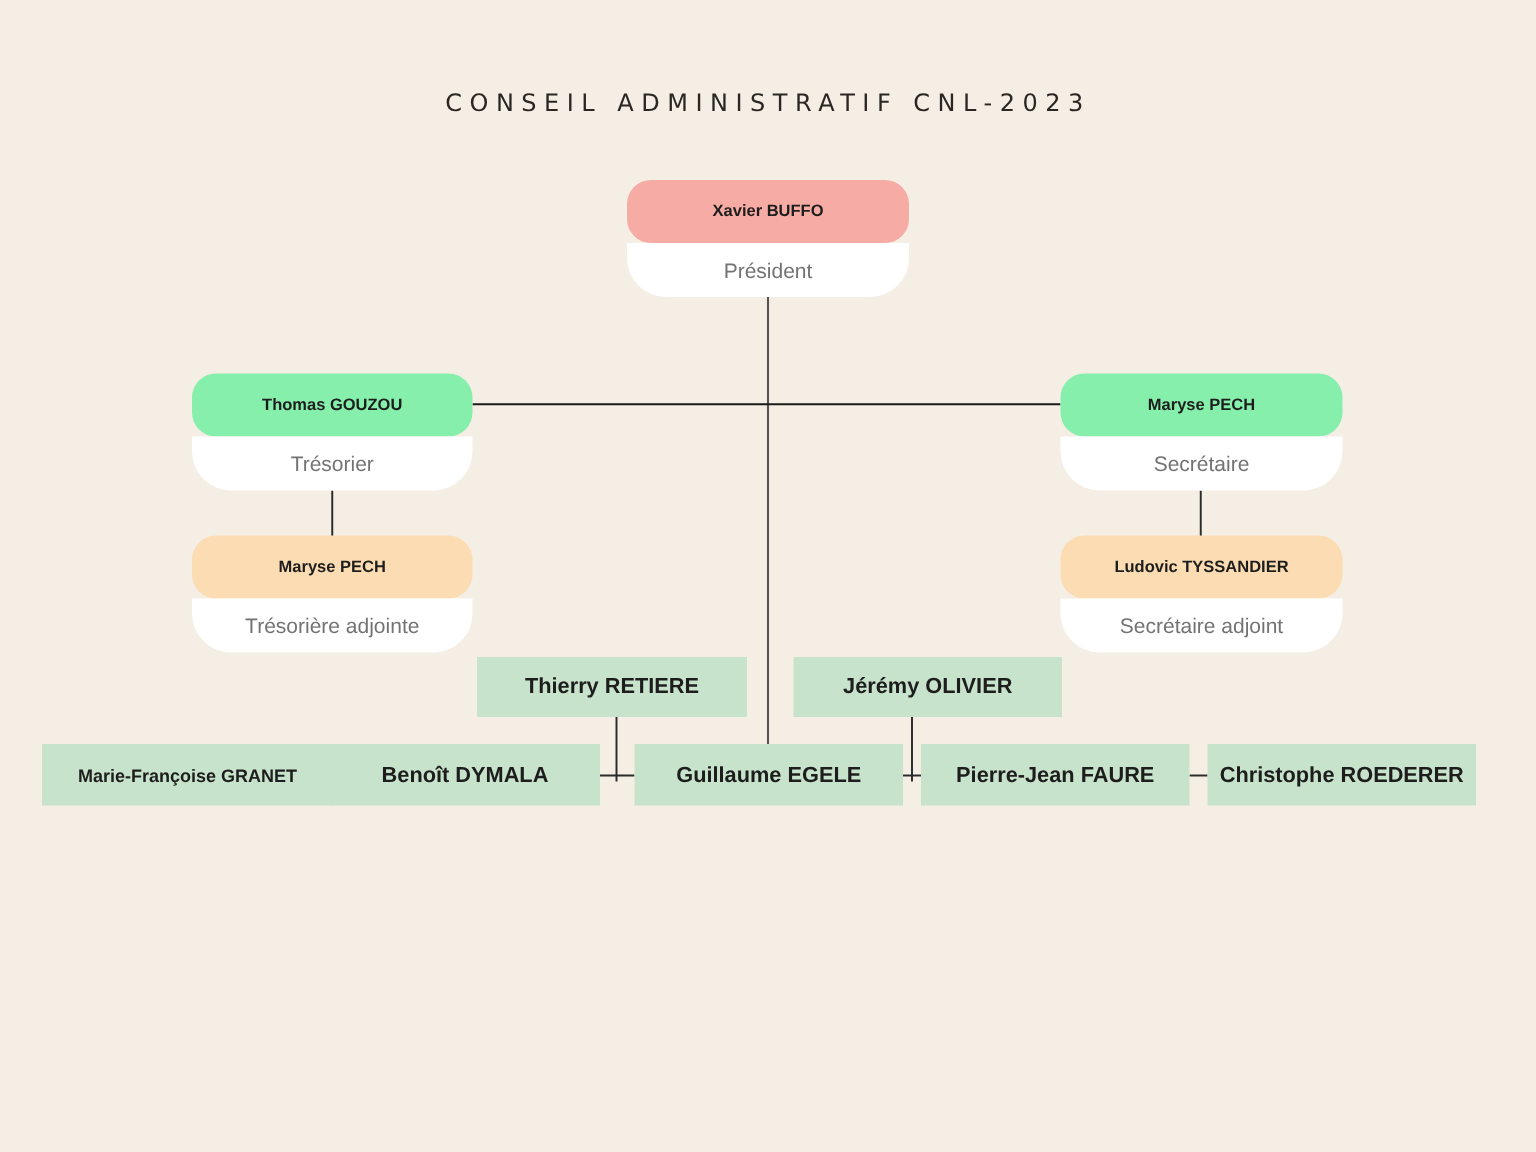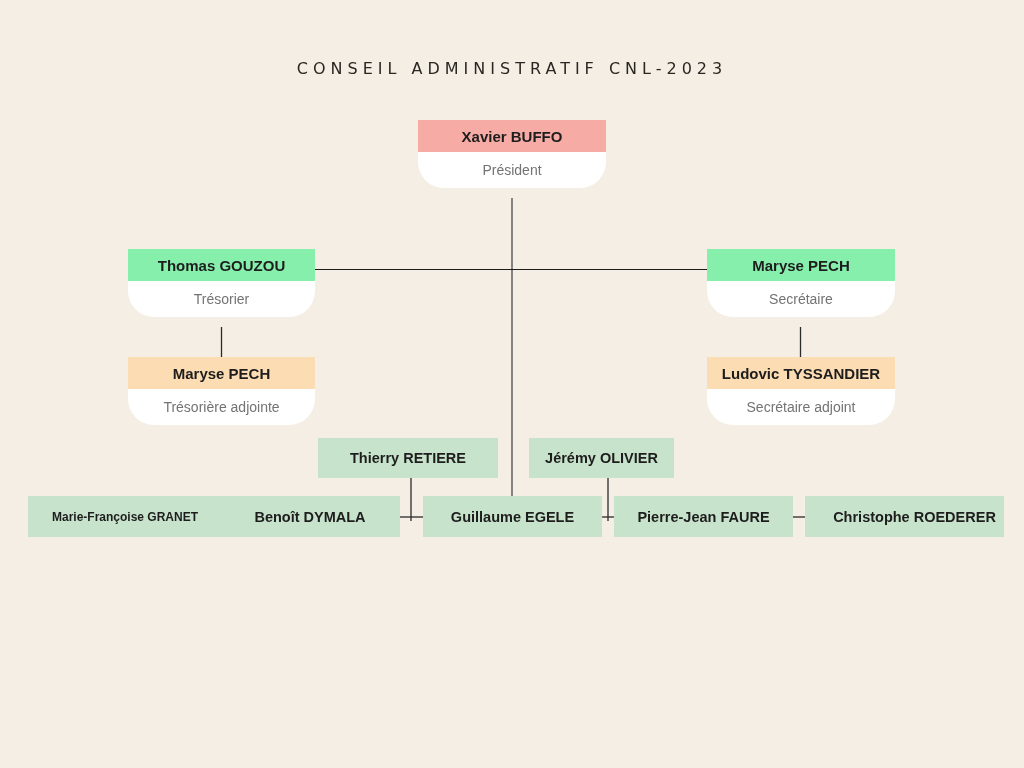--- a/index.html
+++ b/index.html
@@ -29,28 +29,29 @@
 
   .connectors {
     position: absolute;
     top: 0; left: 0;
     width: 1024px; height: 768px;
   }
 
   
   .card { position: absolute; }
   .card-header {
-    height: 32px;
+    height: 42px;
     display: flex;
     align-items: center;
     justify-content: center;
     font-weight: 700;
-    font-size: 15px;
+    font-size: 11px;
     color: #1d1d1d;
     white-space: nowrap;
+    border-radius: 16px;
   }
   .card-footer {
     height: 36px;
     background: #ffffff;
     border-radius: 0 0 26px 26px;
     display: flex;
     align-items: center;
     justify-content: center;
     font-weight: 400;
     font-size: 14px;
@@ -73,26 +74,26 @@
     background: #c8e3cb;
     display: flex;
     align-items: center;
     justify-content: center;
     font-weight: 700;
     font-size: 14.5px;
     color: #1d1d1d;
     white-space: nowrap;
   }
   .pos-thierry  { left: 318px; top: 438px; width: 180px; height: 40px; }
-  .pos-jeremy   { left: 529px; top: 438px; width: 145px; height: 40px; }
+  .pos-jeremy   { left: 529px; top: 438px; width: 179px; height: 40px; }
   .pos-granet   { left: 28px;  top: 496px; width: 194px; height: 41px; font-size: 12px; }
   .pos-dymala   { left: 220px; top: 496px; width: 180px; height: 41px; }
   .pos-egele    { left: 423px; top: 496px; width: 179px; height: 41px; }
   .pos-faure    { left: 614px; top: 496px; width: 179px; height: 41px; }
-  .pos-roederer { left: 805px; top: 496px; width: 179px; height: 41px; padding-left: 20px; }
+  .pos-roederer { left: 805px; top: 496px; width: 179px; height: 41px; }
 </style>
 </head>
 <body>
 
 <div class="stage">
 
   <div class="chart-title">CONSEIL ADMINISTRATIF CNL-2023</div>
 
   <svg class="connectors" viewBox="0 0 1024 768" xmlns="http://www.w3.org/2000/svg">
 

